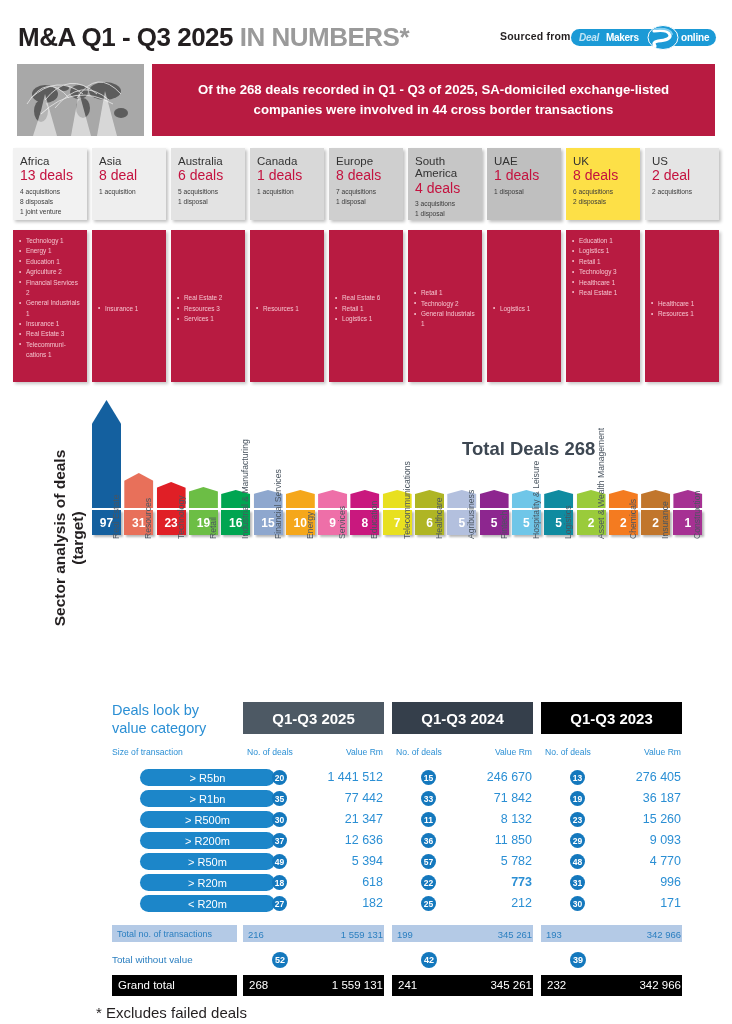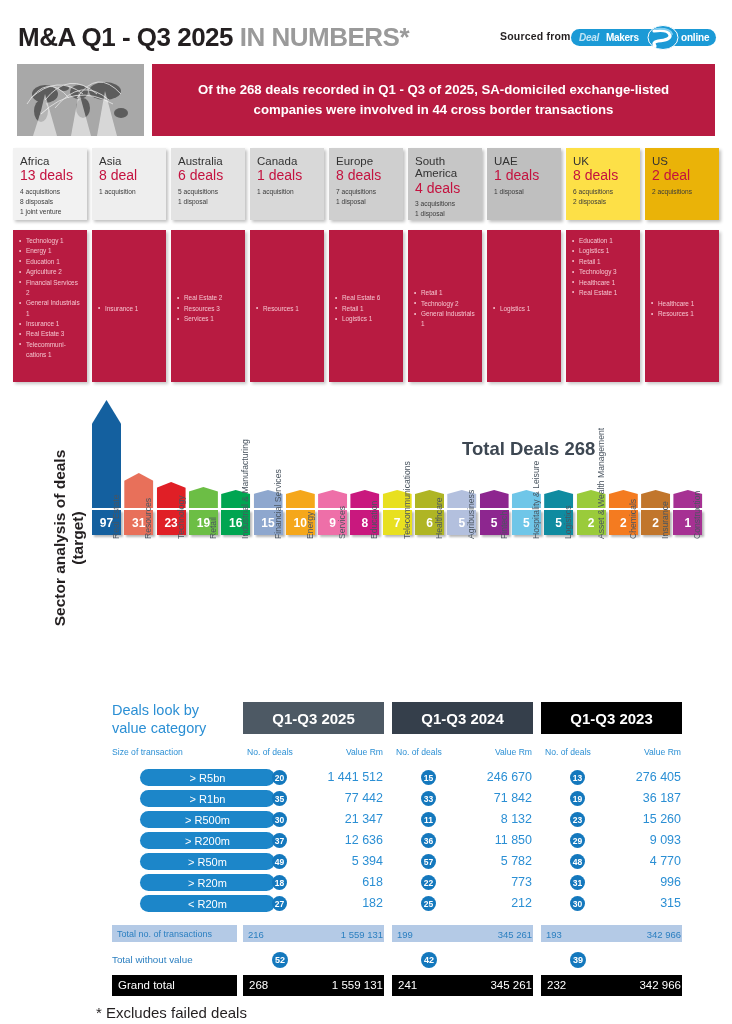--- a/index.html
+++ b/index.html
@@ -290,21 +290,21 @@
             <li>Education 1</li>
             <li>Logistics 1</li>
             <li>Retail 1</li>
             <li>Technology 3</li>
             <li>Healthcare 1</li>
             <li>Real Estate 1</li>
           </ul>
         </div>
       </div>
       <div class="ccard" style="left: 632px;">
-        <div class="chead" style="background: #eab308;">
+        <div class="chead" style="background: #e5e5e5;">
           <div class="cname">US</div>
           <div class="cdeals">2 deal</div>
           <div class="cdetail">
             <div>2 acquisitions</div>
           </div>
         </div>
         <div class="cbody centered">
           <ul class="clist">
             <li>Healthcare 1</li>
             <li>Resources 1</li>
@@ -500,30 +500,30 @@
       <div class="badge" style="left: 272px; top: 157px;">49</div>
       <div class="val" style="left: 293px; width: 90px; top: 157px;">5 394</div>
       <div class="badge" style="left: 421px; top: 157px;">57</div>
       <div class="val" style="left: 442px; width: 90px; top: 157px;">5 782</div>
       <div class="badge" style="left: 570px; top: 157px;">48</div>
       <div class="val" style="left: 591px; width: 90px; top: 157px;">4 770</div>
       <div class="pill" style="top: 177px;">&gt; R20m</div>
       <div class="badge" style="left: 272px; top: 178px;">18</div>
       <div class="val" style="left: 293px; width: 90px; top: 178px;">618</div>
       <div class="badge" style="left: 421px; top: 178px;">22</div>
-      <div class="val" style="left: 442px; width: 90px; top: 178px;">773</div>
+      <div class="val" style="left: 442px; width: 90px; top: 178px; font-weight: bold;">773</div>
       <div class="badge" style="left: 570px; top: 178px;">31</div>
       <div class="val" style="left: 591px; width: 90px; top: 178px;">996</div>
       <div class="pill" style="top: 198px;">&lt; R20m</div>
       <div class="badge" style="left: 272px; top: 199px;">27</div>
       <div class="val" style="left: 293px; width: 90px; top: 199px;">182</div>
       <div class="badge" style="left: 421px; top: 199px;">25</div>
       <div class="val" style="left: 442px; width: 90px; top: 199px;">212</div>
       <div class="badge" style="left: 570px; top: 199px;">30</div>
-      <div class="val" style="left: 591px; width: 90px; top: 199px;">315</div>
+      <div class="val" style="left: 591px; width: 90px; top: 199px;">171</div>
       <div class="totrow" style="left: 243px; width: 141px; top: 228px;"></div>
       <div class="totrow-num" style="left: 248px; top: 232px;">216</div>
       <div class="totrow-val" style="left: 293px; width: 90px; top: 232px;">1 559 131</div>
       <div class="totrow" style="left: 392px; width: 141px; top: 228px;"></div>
       <div class="totrow-num" style="left: 397px; top: 232px;">199</div>
       <div class="totrow-val" style="left: 442px; width: 90px; top: 232px;">345 261</div>
       <div class="totrow" style="left: 541px; width: 141px; top: 228px;"></div>
       <div class="totrow-num" style="left: 546px; top: 232px;">193</div>
       <div class="totrow-val" style="left: 591px; width: 90px; top: 232px;">342 966</div>
       <div class="totrow" style="left: 112px; width: 125px; top: 228px;"></div>

